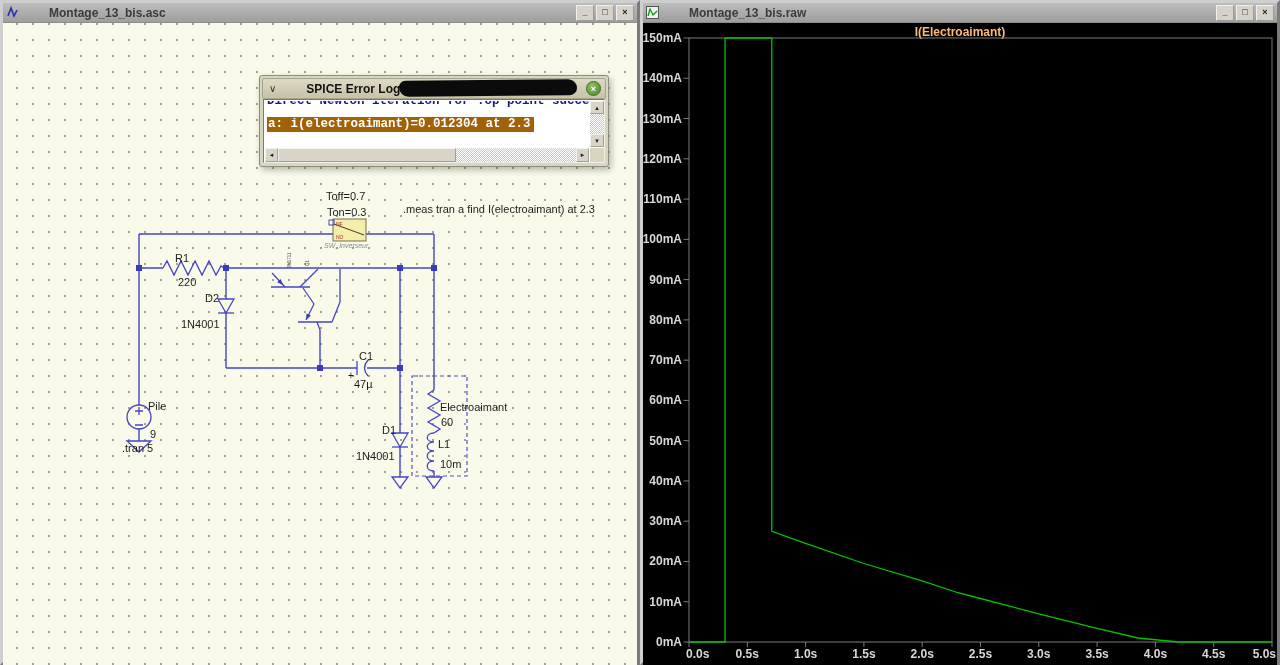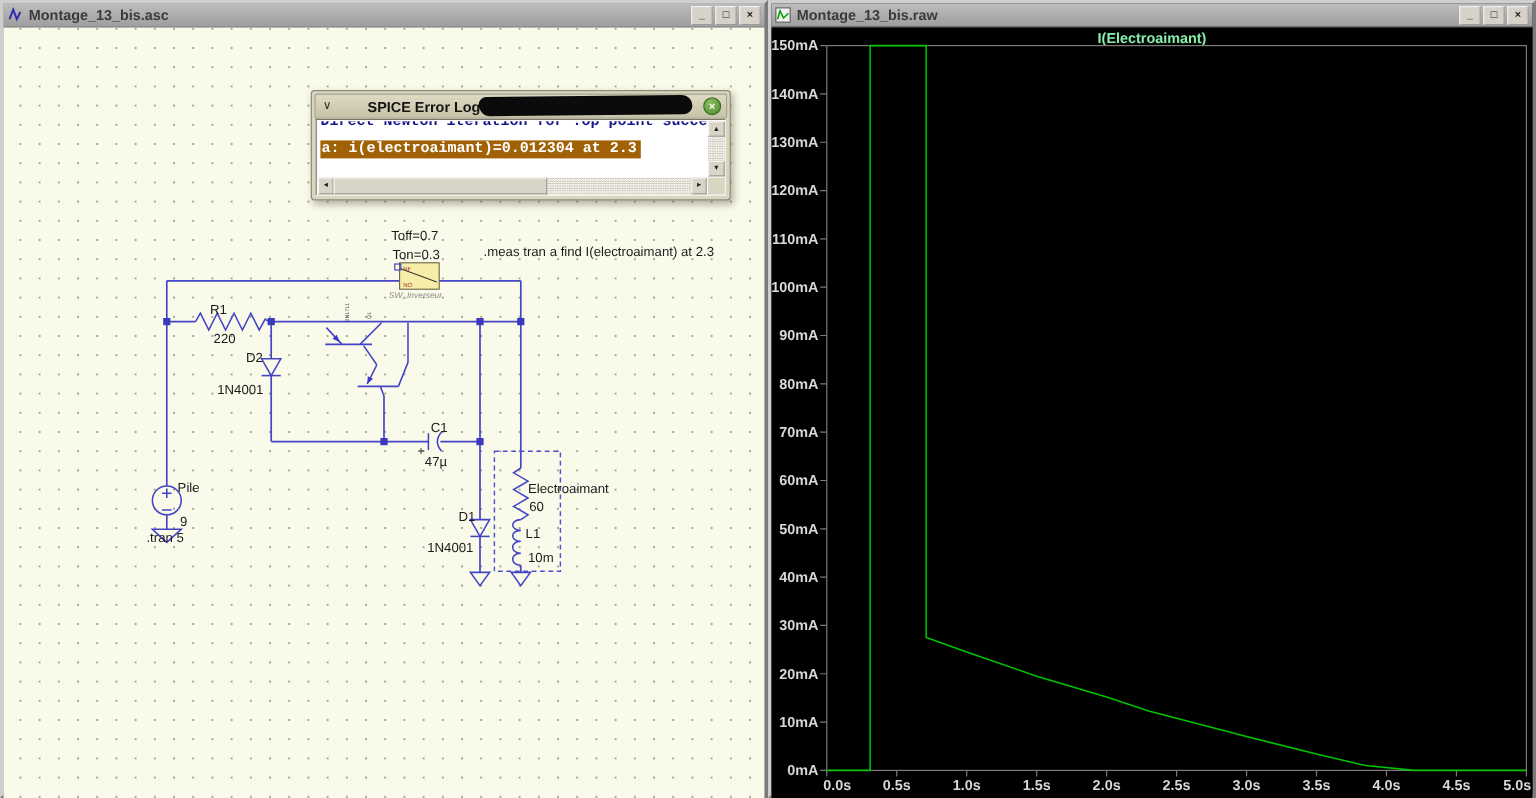--- a/index.html
+++ b/index.html
@@ -2,21 +2,21 @@
 <html><head>
 <meta charset="utf-8">
 <style>
   html,body{margin:0;padding:0;background:#8a8a8a;width:1280px;height:665px;overflow:hidden;
     font-family:"Liberation Sans",sans-serif;}
   .win{position:absolute;top:0;height:665px;width:640px;border:3px outset #cfcfcf;box-sizing:border-box;}
   #win-left{left:0;}
   #win-right{left:640px;background:#000;}
   .titlebar{position:absolute;left:0;top:0;right:0;height:20px;
     background:linear-gradient(180deg,#bdbdbd,#9e9e9e);
-    display:flex;align-items:center;padding:0 3px;box-sizing:border-box;border-bottom:1px solid #8c8c8c;}
+    display:flex;align-items:center;padding:0 3px;box-sizing:border-box;border-bottom:1px solid #8c8c8c;gap:25px;}
   .titlebar .wtitle{font-size:12px;font-weight:bold;color:#3b3b3b;margin-left:5px;white-space:nowrap;}
   .winbtns{margin-left:auto;display:flex;gap:2px;}
   .winbtn{width:16px;height:14px;background:#d6d2ca;border:1px outset #efefef;
     font-size:9px;font-weight:bold;color:#1a1a1a;text-align:center;line-height:12px;cursor:default;}
   .wicon{width:13px;height:13px;flex:0 0 13px;}
 
   
   #schem{position:absolute;left:0;top:20px;width:634px;height:642px;
     background-color:#fafaea;
     background-image:radial-gradient(circle,#a2a298 0.8px,transparent 1.2px);
@@ -62,21 +62,21 @@
     background:conic-gradient(#fff 25%,#ccc8ba 0 50%,#fff 0 75%,#ccc8ba 0);background-size:2px 2px;}
   #hsb .lf{left:0;top:0;width:13px;height:14px;}
   #hsb .rt{right:0;top:0;width:13px;height:14px;}
   #hsb .thumb{position:absolute;left:13px;top:0;width:55%;height:14px;background:#d8d4c8;
     border:1px outset #f4f2ea;box-sizing:border-box;}
   #sbcorner{position:absolute;right:0;bottom:0;width:14px;height:14px;background:#d8d5c0;}
 
   
   #plot{position:absolute;left:0;top:20px;width:634px;height:642px;background:#000;}
   #plot-title{position:absolute;left:0;top:2px;width:100%;text-align:center;
-    color:#86efac;font-size:12px;font-weight:bold;}
+    color:#fdba74;font-size:12px;font-weight:bold;}
   #plot svg{position:absolute;left:0;top:0;}
 </style>
 </head>
 <body>
 
 <div class="win" id="win-left">
   <div class="titlebar">
     <svg class="wicon" viewBox="0 0 13 13">
       <path d="M2,10 L5,2 L8,10 L11,4" stroke="#2a2ab0" stroke-width="1.6" fill="none"></path>
     </svg>

